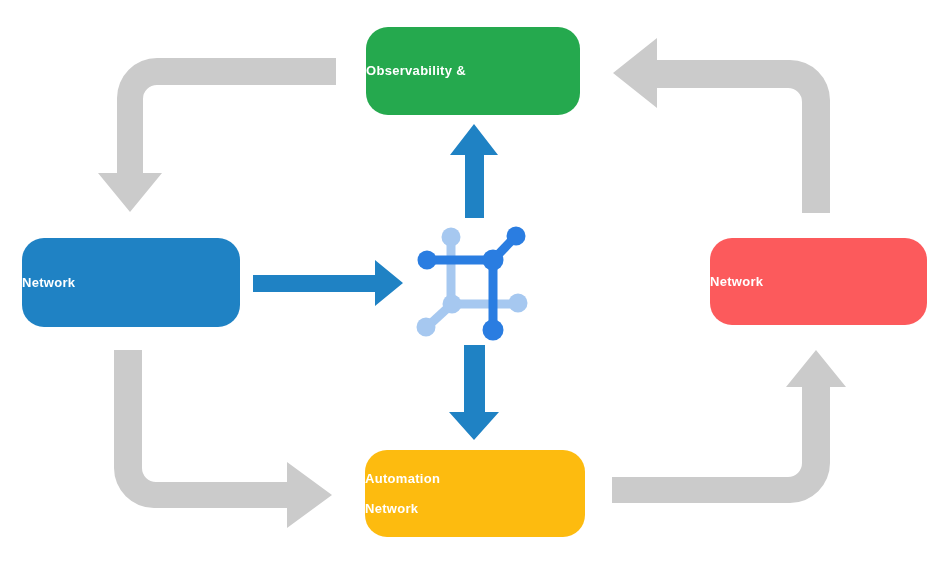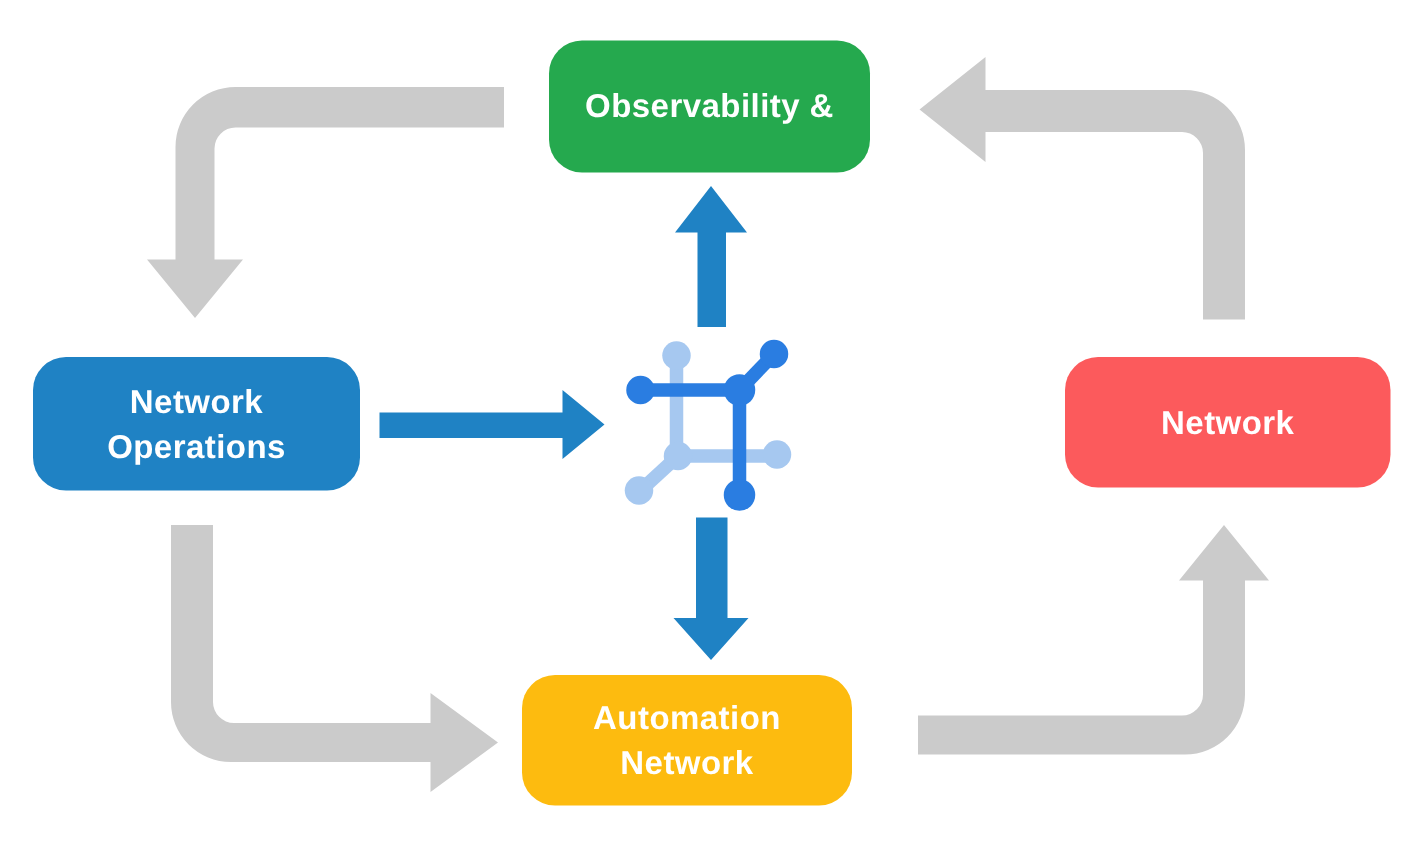--- a/index.html
+++ b/index.html
@@ -7,31 +7,31 @@
     position:relative;
     width:948px;height:570px;
     background:#ffffff;
     font-family:"Liberation Sans", sans-serif;
     overflow:hidden;
   }
   #arrow-layer{position:absolute;left:0;top:0;}
   .node{
     position:absolute;
     display:flex;flex-direction:column;
-    align-items:center;justify-content:center;
+    align-items:flex-start;justify-content:center;
     color:#ffffff;
-    font-size:22px;font-weight:700;
+    font-size:13px;font-weight:700;
     line-height:30px;letter-spacing:0.3px;
     border-radius:22px;text-align:center;
     box-sizing:border-box;
   }
   #node-observability{left:366px;top:27px;width:214px;height:88px;background:#25A94E;}
   #node-operations{left:22px;top:238px;width:218px;height:89px;background:#1F82C4;}
   #node-infrastructure{left:710px;top:238px;width:217px;height:87px;background:#FC5A5C;}
-  #node-automation{left:348px;top:450px;width:220px;height:87px;background:#FDBB0F;}
+  #node-automation{left:365px;top:450px;width:220px;height:87px;background:#FDBB0F;}
   .node-line{display:block;}
 </style>
 </head>
 <body>
 
 <div id="canvas">
 
   <svg id="arrow-layer" width="948" height="570" viewBox="0 0 948 570">
 
     <path d="M336,58 L157,58 A40,40 0 0 0 117,98 L117,173 L98,173 L130,212 L162,173 L143,173 L143,99 A14,14 0 0 1 157,85 L336,85 Z" fill="#CBCBCB"></path>
@@ -66,21 +66,20 @@
       </g>
     </g>
   </svg>
 
   <div class="node" id="node-observability">
     <span class="node-line">Observability &amp;</span>
   </div>
 
   <div class="node" id="node-operations">
     <span class="node-line">Network</span>
-    <span class="node-line">Operations</span>
   </div>
 
   <div class="node" id="node-infrastructure">
     <span class="node-line">Network</span>
   </div>
 
   <div class="node" id="node-automation">
     <span class="node-line">Automation</span>
     <span class="node-line">Network</span>
   </div>

